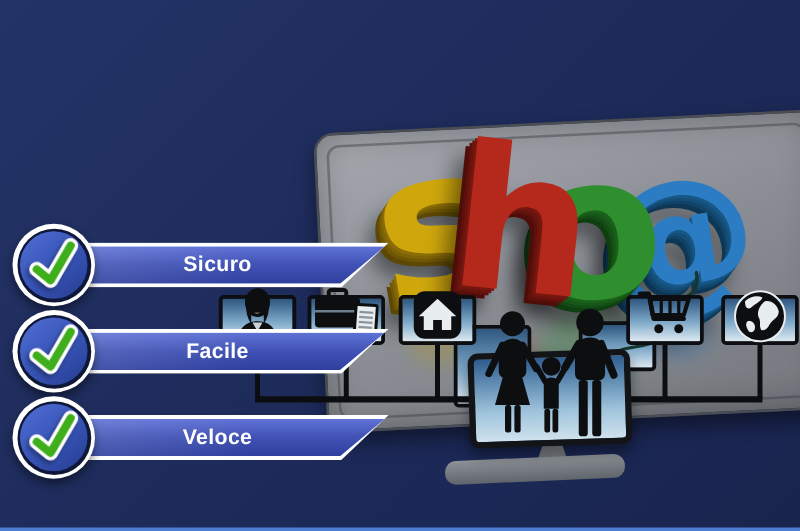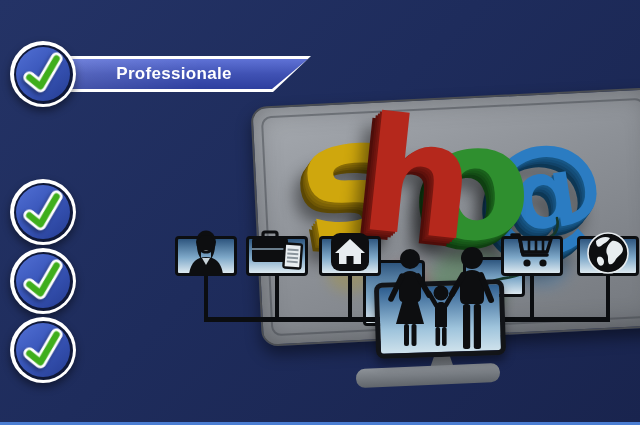--- a/index.html
+++ b/index.html
@@ -185,64 +185,64 @@
         <circle cx="89" cy="11" r="11"></circle>
         <path d="M89,23 C81,23 78,28 77,35 L77,52 C77,55 79,57 81,57 L97,57 C99,57 101,55 101,52 L101,35 C100,28 97,23 89,23 Z"></path>
         <rect x="80" y="57" width="7.2" height="45" rx="2.5"></rect>
         <rect x="90.8" y="57" width="7.2" height="45" rx="2.5"></rect>
         <path d="M80,28 L69,47" stroke="#0d0e10" stroke-width="6" stroke-linecap="round"></path>
         <path d="M98,28 L108,53" stroke="#0d0e10" stroke-width="6" stroke-linecap="round"></path>
       </g>
     </svg>
   </div>
 
-  <div class="feature-row" style="top:41px;z-index:10;">
+
+
+  <div class="feature-row" style="top:179px;z-index:10;">
     <div class="ribbon-outer">
       <div class="ribbon-inner">
-        <span class="ribbon-label">Professionale</span>
+        <span class="ribbon-label">Sicuro</span>
       </div>
     </div>
     <div class="check-circle">
       <div class="ring"></div>
         <div class="fill"></div>
       <svg width="48" height="48" viewBox="0 0 48 48">
         <path d="M10,27 L20,37 L39,11" fill="none" stroke="#ffffff" stroke-width="12" stroke-linecap="round" stroke-linejoin="round"></path>
         <path d="M10,27 L20,37 L39,11" fill="none" stroke="#3fae1c" stroke-width="6.5" stroke-linecap="round" stroke-linejoin="round"></path>
       </svg>
     </div>
   </div>
 
-
-  <div class="feature-row" style="top:179px;z-index:10;">
+  <div class="feature-row" style="top:248px;z-index:10;">
+    <div class="ribbon-outer">
+      <div class="ribbon-inner">
+        <span class="ribbon-label">Facile</span>
+      </div>
+    </div>
     <div class="check-circle">
       <div class="ring"></div>
         <div class="fill"></div>
       <svg width="48" height="48" viewBox="0 0 48 48">
         <path d="M10,27 L20,37 L39,11" fill="none" stroke="#ffffff" stroke-width="12" stroke-linecap="round" stroke-linejoin="round"></path>
         <path d="M10,27 L20,37 L39,11" fill="none" stroke="#3fae1c" stroke-width="6.5" stroke-linecap="round" stroke-linejoin="round"></path>
       </svg>
     </div>
   </div>
 
-  <div class="feature-row" style="top:248px;z-index:10;">
+  <div class="feature-row" style="top:317px;z-index:10;">
+    <div class="ribbon-outer">
+      <div class="ribbon-inner">
+        <span class="ribbon-label">Veloce</span>
+      </div>
+    </div>
     <div class="check-circle">
       <div class="ring"></div>
         <div class="fill"></div>
       <svg width="48" height="48" viewBox="0 0 48 48">
         <path d="M10,27 L20,37 L39,11" fill="none" stroke="#ffffff" stroke-width="12" stroke-linecap="round" stroke-linejoin="round"></path>
         <path d="M10,27 L20,37 L39,11" fill="none" stroke="#3fae1c" stroke-width="6.5" stroke-linecap="round" stroke-linejoin="round"></path>
       </svg>
     </div>
   </div>
 
-  <div class="feature-row" style="top:317px;z-index:10;">
-    <div class="check-circle">
-      <div class="ring"></div>
-        <div class="fill"></div>
-      <svg width="48" height="48" viewBox="0 0 48 48">
-        <path d="M10,27 L20,37 L39,11" fill="none" stroke="#ffffff" stroke-width="12" stroke-linecap="round" stroke-linejoin="round"></path>
-        <path d="M10,27 L20,37 L39,11" fill="none" stroke="#3fae1c" stroke-width="6.5" stroke-linecap="round" stroke-linejoin="round"></path>
-      </svg>
-    </div>
-  </div>
-
   <div class="bottom-bar" style="z-index:11;"></div>
 </div>
 
 </body></html>

